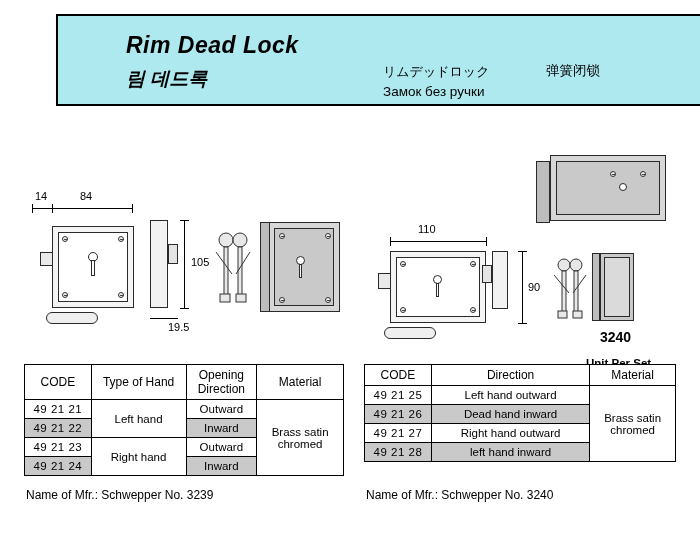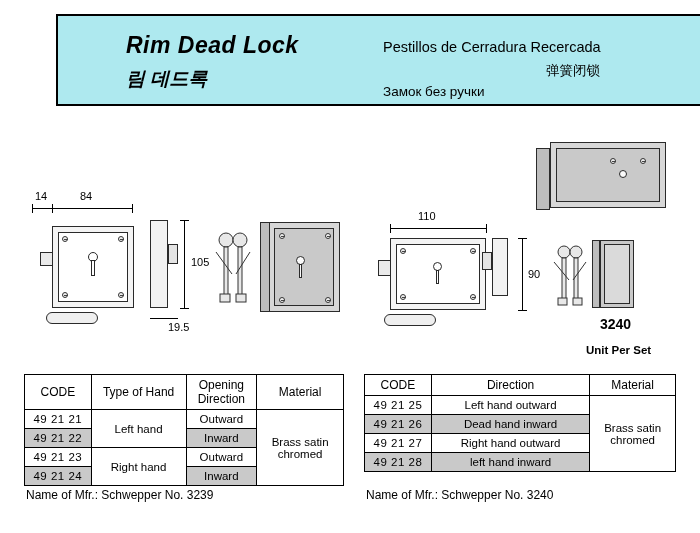--- a/index.html
+++ b/index.html
@@ -65,21 +65,20 @@
   }
   .screw:after{
     content:""; position:absolute; left:1px; top:2px; width:4px; height:1px; background:#444;
   }
 
   
   .tbl {
     position:absolute;
     border-collapse:collapse;
     font-size:11.5px;
-    margin-top:10px;
   }
   .tbl td, .tbl th {
     border:1px solid #000;
     padding:3px 4px;
     text-align:center;
     font-weight:normal;
     background:#fff;
   }
   .tbl th { font-size:12px; }
   .code-cell {
@@ -102,21 +101,21 @@
     font-size:14px;
     font-weight:bold;
   }
 </style>
 </head>
 <body>
 
 <div class="header">
   <div class="header-title">Rim Dead Lock</div>
   <div class="header-title-ko">림 데드록</div>
-  <div class="header-es">Pestillos de Cerradura Recercada</div>
+  <div class="header-ja">リムデッドロック</div>
   <div class="header-zh">弹簧闭锁</div>
   <div class="header-ru">Замок без ручки</div>
 </div>
 
 <div class="diagram" style="left:28px; top:190px; width:320px; height:155px;">
 
   <div class="dim-label" style="left:7px; top:0px;text-align:right;">14</div>
 
   <div class="dim-label" style="left:52px; top:0px;">84</div>
   <div class="lead h" style="left:4px; top:18px; width:100px;"></div>
@@ -168,21 +167,21 @@
   <div class="mbox shade2" style="left:246px; top:38px; width:60px; height:78px;"></div>
   <div class="screw" style="left:251px; top:43px;"></div>
   <div class="screw" style="left:297px; top:43px;"></div>
   <div class="screw" style="left:251px; top:107px;"></div>
   <div class="screw" style="left:297px; top:107px;"></div>
   <div class="mbox" style="left:268px; top:66px; width:9px; height:9px; border-radius:50%; background:#fafafa;"></div>
   <div class="mbox" style="left:271px; top:74px; width:3px; height:14px; background:#fafafa;"></div>
   <div class="mbox shade3" style="left:232px; top:32px; width:10px; height:90px;"></div>
 </div>
 
-<div class="diagram" style="left:378px; top:140px; width:310px; height:205px;">
+<div class="diagram" style="left:378px; top:153px; width:310px; height:205px;">
 
   <div class="mbox shade3" style="left:158px; top:8px; width:14px; height:62px;"></div>
   <div class="mbox shade" style="left:172px; top:2px; width:116px; height:66px;"></div>
   <div class="mbox shade2" style="left:178px; top:8px; width:104px; height:54px;"></div>
   <div class="screw" style="left:232px; top:18px;"></div>
   <div class="screw" style="left:262px; top:18px;"></div>
   <div class="mbox" style="left:241px; top:30px; width:8px; height:8px; border-radius:50%; background:#fafafa;"></div>
 
   <div class="dim-label" style="left:40px; top:70px;">110</div>
   <div class="lead h" style="left:12px; top:88px; width:96px;"></div>

